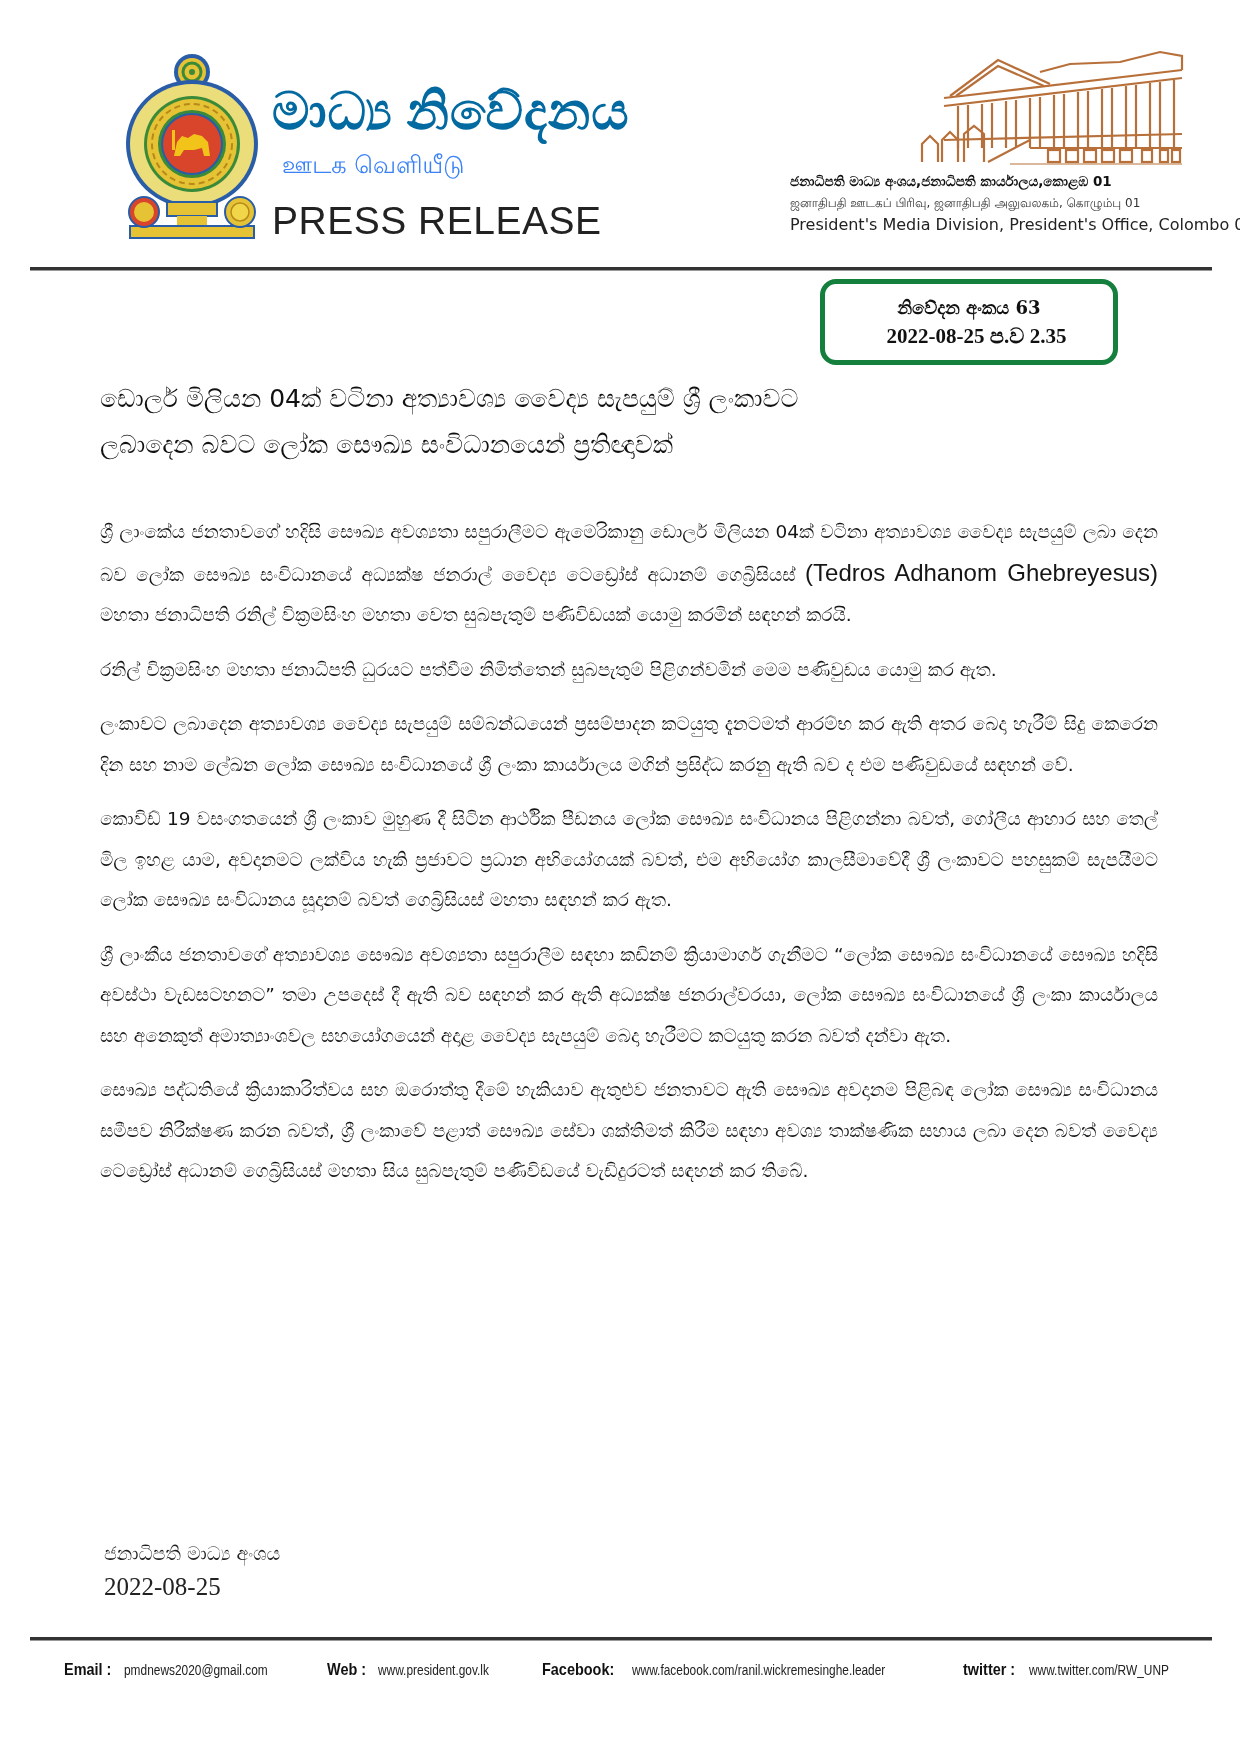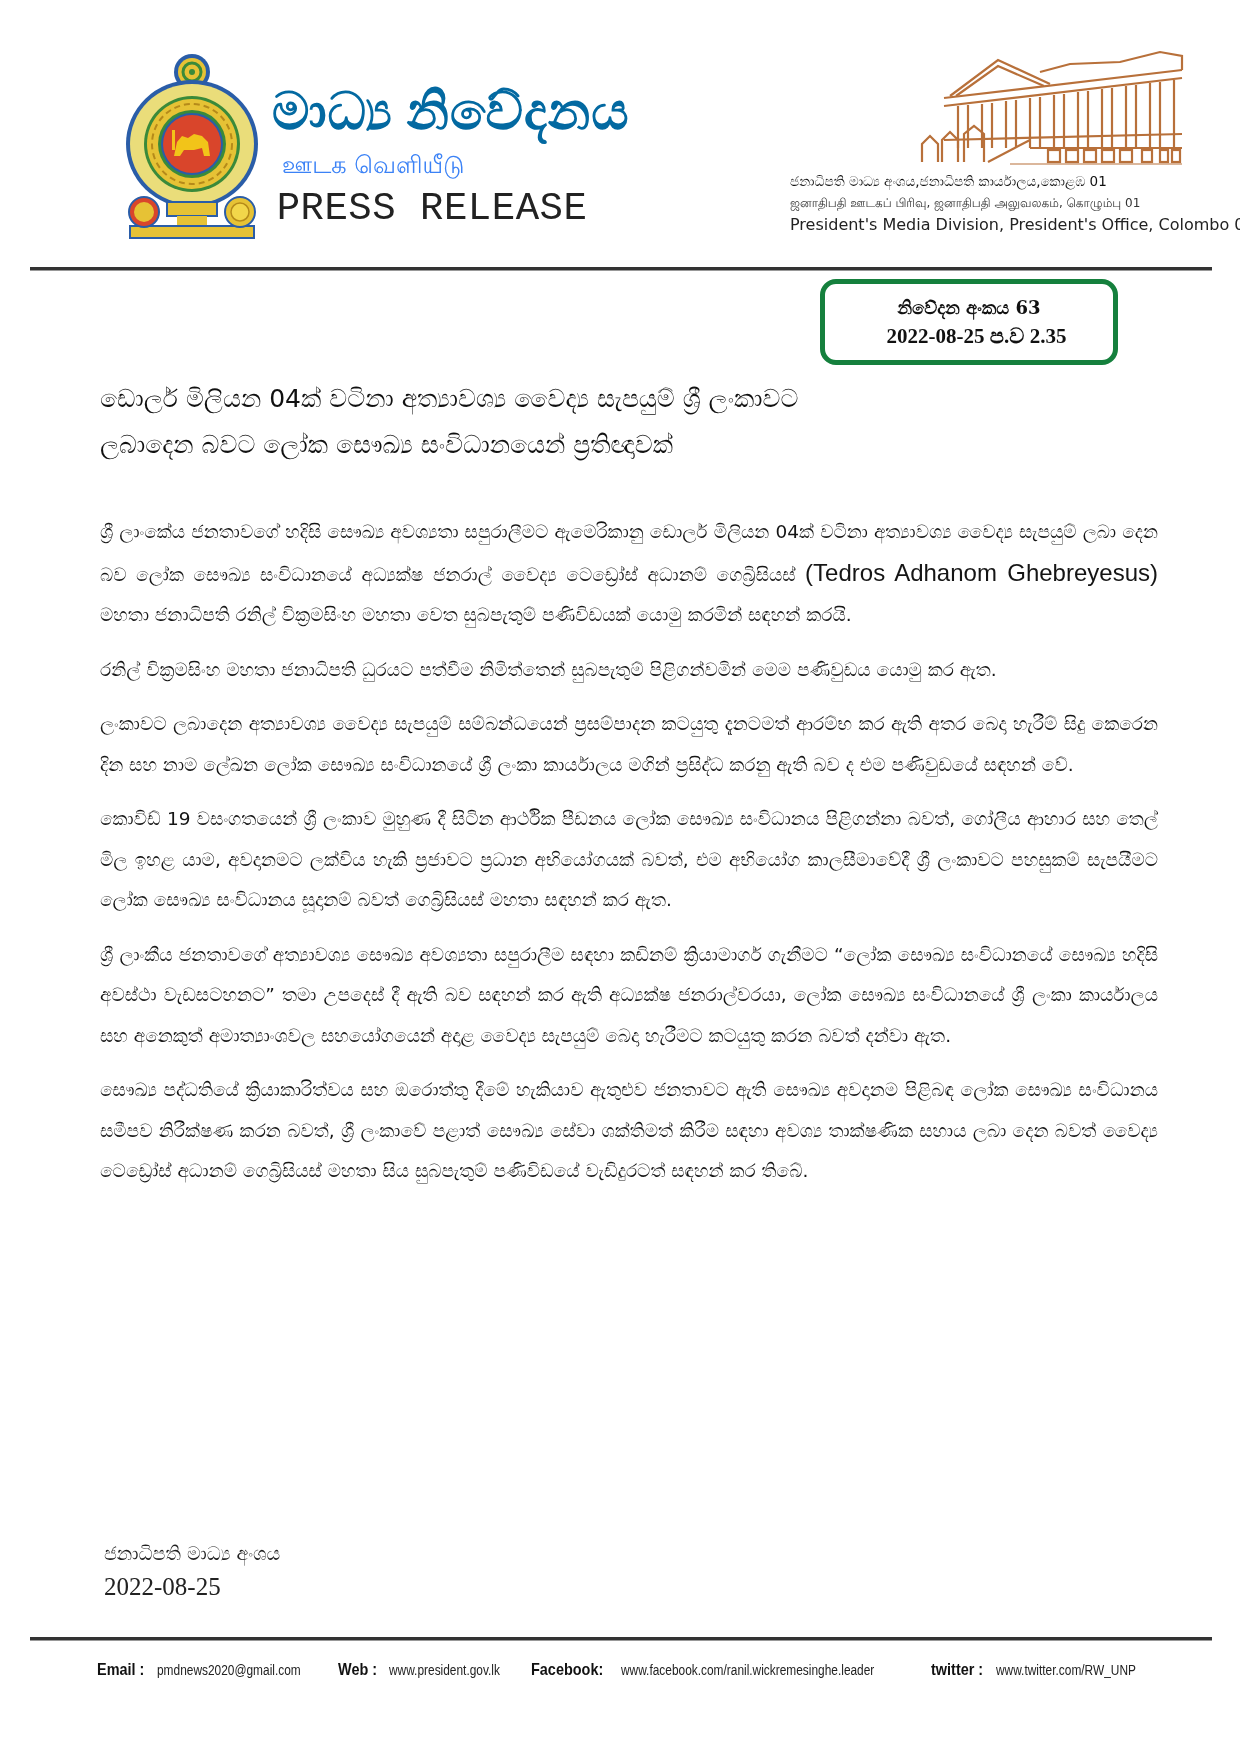--- a/index.html
+++ b/index.html
@@ -41,25 +41,25 @@
     .masthead .ta {
       font-family: "DejaVu Sans", sans-serif;
       font-size: 24px;
       line-height: 42px;
       color: #3b82f6;
       margin-top: 6px;
       margin-left: 10px;
       white-space: nowrap;
     }
     .masthead .en {
-      font-family: Liberation Mono, monospace;
+      font-family: Liberation Sans, sans-serif;
       font-size: 39px;
       line-height: 46px;
       color: #222;
-      margin-top: 0;
+      margin-top: 12px;
       letter-spacing: 0.5px;
       white-space: nowrap;
       text-align: center;
     }
 
     .building {
       position: absolute;
       left: 920px;
       top: 44px;
       width: 270px;
@@ -76,21 +76,21 @@
       font-family: "DejaVu Sans", sans-serif;
       font-size: 17px;
       line-height: 24px;
       color: #111;
       white-space: nowrap;
     }
     .contact-block .telfax .lbl { font-weight: bold; }
     .contact-block .telfax .gap { display: inline-block; width: 36px; }
     .contact-block .addr-si {
       font-family: "DejaVu Sans", sans-serif;
-      font-weight: normal;
+      font-weight: bold;
       font-size: 13.5px;
       line-height: 22px;
       white-space: nowrap;
     }
     .contact-block .addr-ta {
       font-family: "DejaVu Sans", sans-serif;
       font-size: 12px;
       line-height: 22px;
       color: #333;
       white-space: nowrap;
@@ -191,21 +191,21 @@
       color: #222;
     }
 
     
     .footer {
       position: absolute;
       left: 64px;
       top: 1660px;
       width: 1130px;
       display: flex;
-      justify-content: center;
+      justify-content: space-between;
       align-items: baseline;
       font-family: "Liberation Sans", sans-serif;
       white-space: nowrap;
       gap: 12px;
     }
     .footer .item { display: inline-flex; align-items: baseline; }
     .footer .label {
       font-weight: bold;
       font-size: 17px;
       color: #111;

